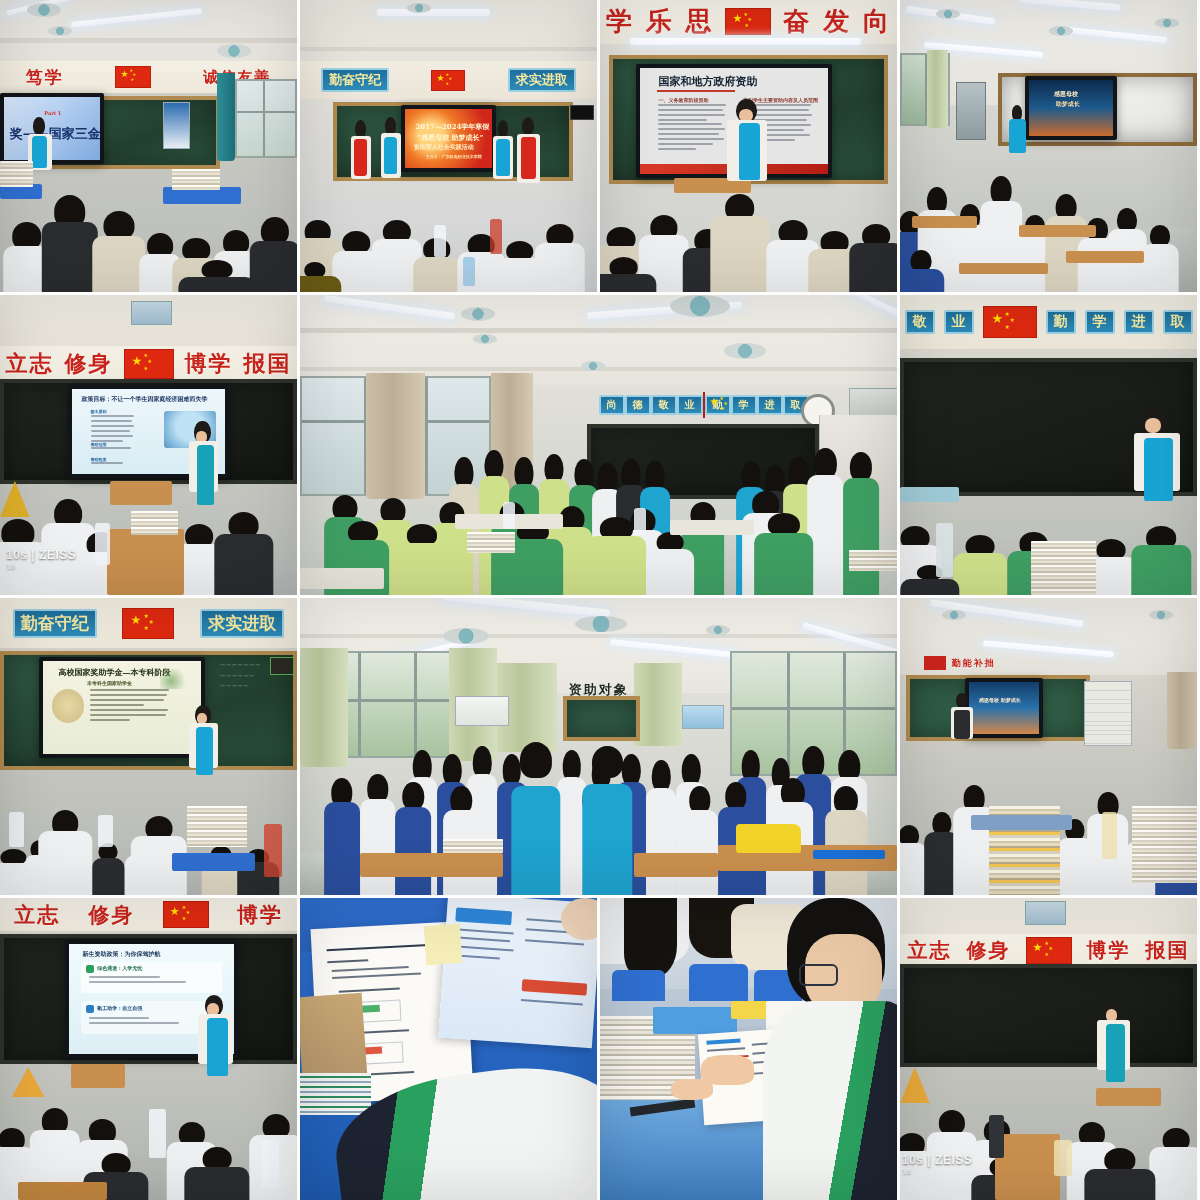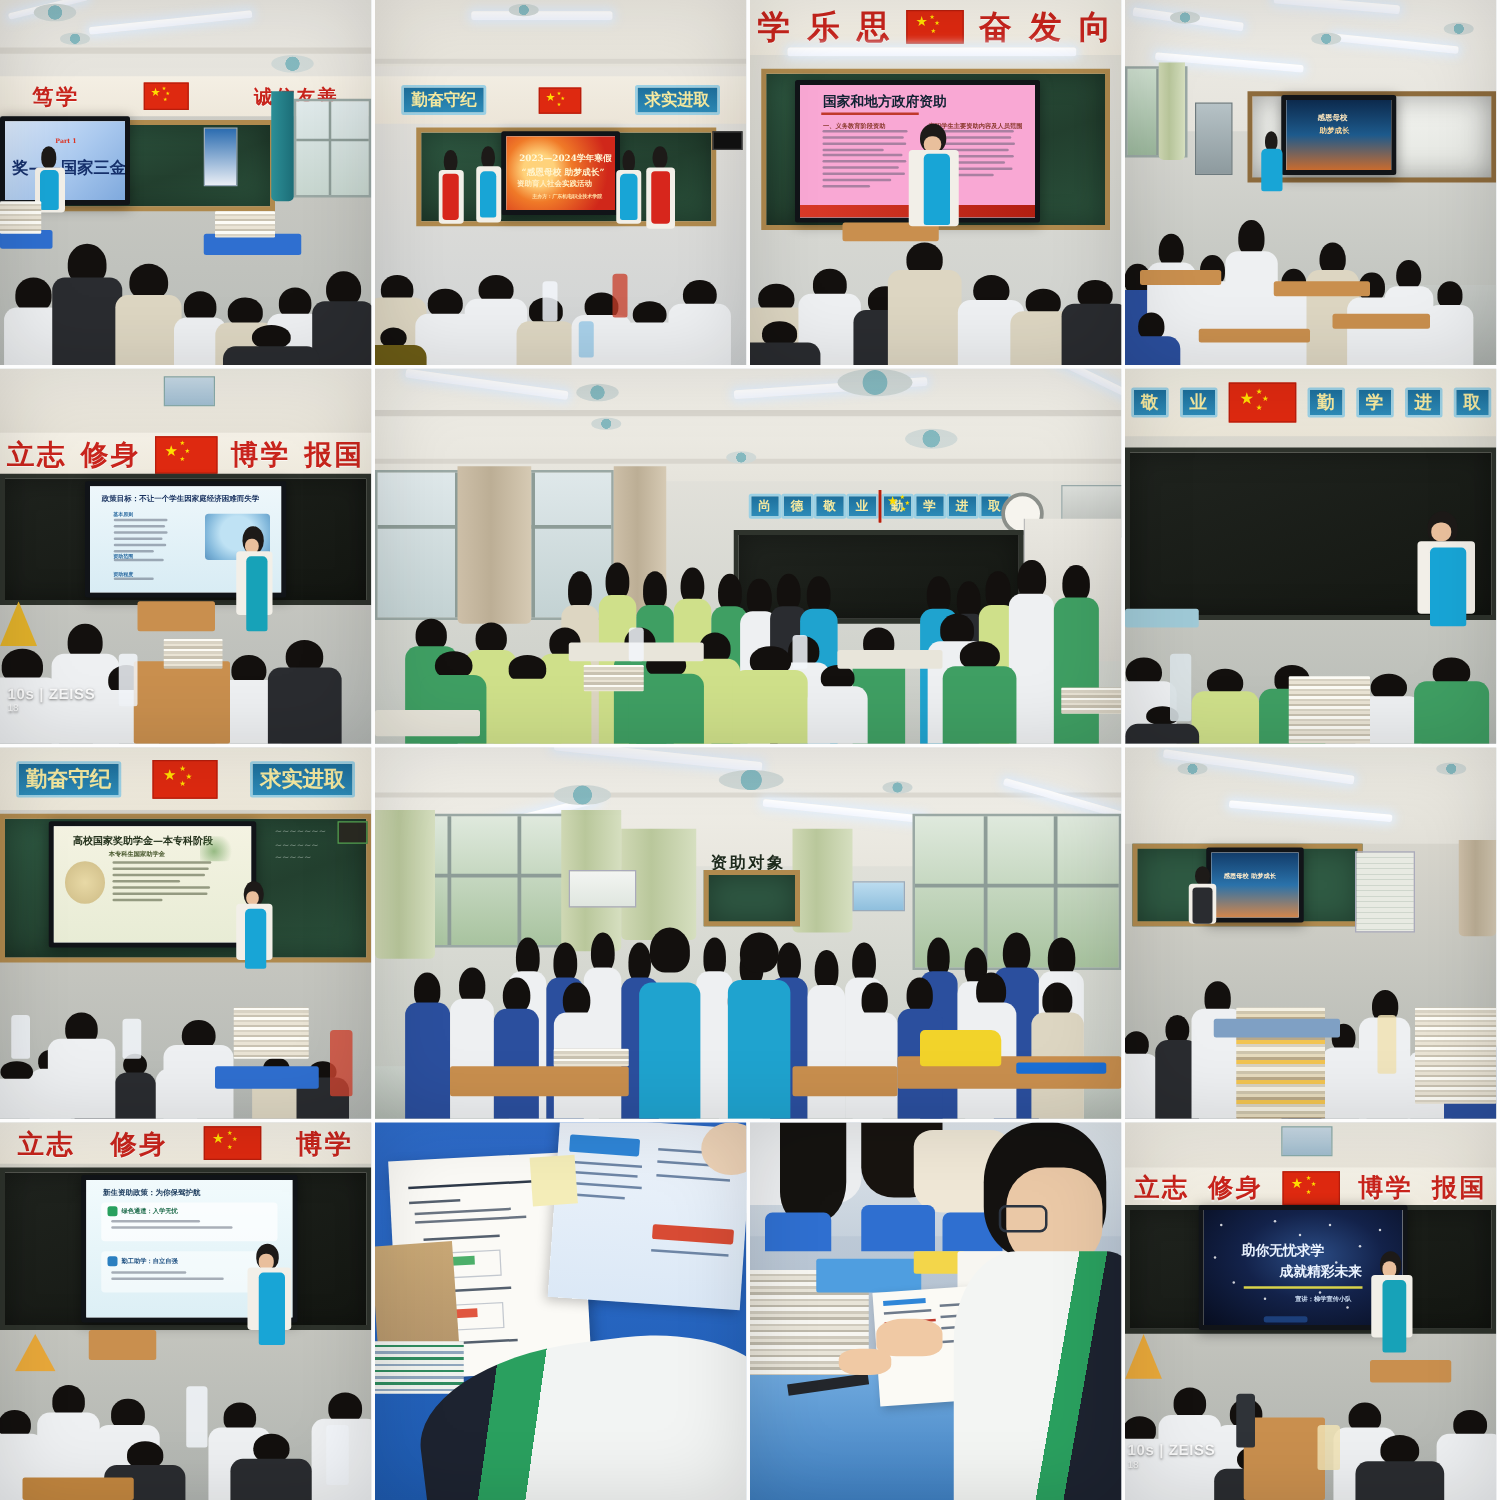--- a/index.html
+++ b/index.html
@@ -67,21 +67,21 @@
   .screen .slide { position:absolute; inset:0; }
   .slide-title { position:absolute; font-weight:700; color:#1f3d7a; white-space:nowrap;
                  font-family:"DejaVu Serif",serif; }
   .slide-lines { position:absolute; }
   .slide-lines i { display:block; background:rgba(70,80,100,.45); height:2px;
                    margin-bottom:3px; border-radius:1px; }
 
   .slide-blue   { background:linear-gradient(135deg,#dbe9fb 0%,#a9c8ee 55%,#7fa9dd 100%); }
   .slide-red    { background:linear-gradient(180deg,#ffffff 0%,#fff4f1 55%,#d9392a 100%); }
   .slide-redsun { background:radial-gradient(circle at 30% 45%, #ffd27a 0 18%, #f07a28 38%, #d0271a 80%); }
-  .slide-white  { background:#f9a8d4; }
+  .slide-white  { background:#e5e5e5; }
   .slide-green  { background:linear-gradient(#f4f3e2,#e8ecd5); }
   .slide-space  { background:radial-gradient(ellipse at 55% 40%, #2b4c85 0%, #13224a 45%, #070d1f 100%); }
   .slide-teal   { background:linear-gradient(#eef7fb,#d8ecf4); }
 
   .stars i { position:absolute; background:#fff; width:2px; height:2px; border-radius:50%; opacity:.8; }
 
   
   .person { position:absolute; }
   .head { position:absolute; border-radius:50% 50% 45% 45%; background:#1d1a18; }
   .face { position:absolute; border-radius:45%; background:#e9bf9c; }
@@ -235,21 +235,21 @@
           <span class="star" style="left:13px;top:2px;font-size:4px">★</span>
           <span class="star" style="left:16px;top:6px;font-size:4px">★</span>
           <span class="star" style="left:13px;top:11px;font-size:4px">★</span>
         </span>
         <span class="plaque" style="font-size:13px">求实进取</span>
       </div>
 
       <div class="board" style="left:11%;top:35%;right:8%;height:27%;"></div>
       <div class="screen" style="left:34%;top:36%;width:32%;height:23%;">
         <div class="slide slide-redsun">
-          <span class="slide-title" style="left:12%;top:22%;font-size:7px;color:#fff8d8">2023—2024学年寒假</span>
+          <span class="slide-title" style="left:12%;top:22%;font-size:7px;color:#fff8d8">2017—2024学年寒假</span>
           <span class="slide-title" style="left:14%;top:40%;font-size:7px;color:#fff5cf">“感恩母校 助梦成长”</span>
           <span class="slide-title" style="left:10%;top:57%;font-size:6px;color:#ffeec2">资助育人社会实践活动</span>
           <span class="slide-title" style="left:24%;top:76%;font-size:4px;color:#ffe2a8">主办方：广东机电职业技术学院</span>
         </div>
       </div>
       <div style="position:absolute;right:1%;top:36%;width:8%;height:5%;background:#111;border:1px solid #444"></div>
 
       <div class="person" style="left:17%;bottom:33%;width:7%;height:26%">
         <div class="head" style="left:24%;top:0;width:50%;height:24%"></div>
         <div class="shirt" style="left:2%;top:22%;width:96%;height:56%"></div>
@@ -1039,20 +1039,24 @@
   </div>
 
   <div class="cell r3 c4">
     <div class="scene" style="background:linear-gradient(#e4e0d6,#b2b6b1)">
       <div class="ceiling warm" style="height:26%;background:linear-gradient(#f0eee6,#e2e0d8)"></div>
       <div class="tube" style="left:10%;top:4%;width:52%;height:7px;transform:rotate(8deg)"></div>
       <div class="tube" style="left:28%;top:16%;width:44%;height:6px;transform:rotate(5deg)"></div>
       <div class="fan small" style="left:14%;top:4%"></div>
       <div class="fan small" style="left:84%;top:4%"></div>
 
+      <div class="banner-strip" style="top:18%;height:8%;background:transparent;justify-content:flex-start;padding-left:8%">
+        <span style="display:inline-block;width:22px;height:14px;background:#c8241c;margin-right:6px"></span>
+        <span class="cn" style="font-size:9px">勤能补拙</span>
+      </div>
 
       <div class="board" style="left:2%;top:26%;right:36%;height:22%;background:#2f5a43"></div>
       <div class="screen" style="left:22%;top:27%;width:26%;height:20%;">
         <div class="slide" style="background:linear-gradient(#123c6a,#2a72aa 50%,#d4864a 100%)">
           <span class="slide-title" style="left:14%;top:28%;font-size:5px;color:#ffeccb">感恩母校 助梦成长</span>
         </div>
       </div>
       <div style="position:absolute;left:62%;top:28%;width:16%;height:22%;background:repeating-linear-gradient(#e8eae2 0 6%,#cfd6cc 6% 7%);border:1px solid #aab"></div>
       <div class="curtain beige" style="right:0;top:25%;width:10%;height:26%"></div>
 
@@ -1291,46 +1295,20 @@
           <span class="star" style="left:6px;top:4px;font-size:11px">★</span>
           <span class="star" style="left:18px;top:3px;font-size:5px">★</span>
           <span class="star" style="left:22px;top:8px;font-size:5px">★</span>
           <span class="star" style="left:18px;top:14px;font-size:5px">★</span>
         </span>
         <span class="cn" style="font-size:20px">博学</span>
         <span class="cn" style="font-size:20px">报国</span>
       </div>
 
       <div class="board dark" style="left:0;top:22%;right:0;height:34%;"></div>
-      <div class="screen" style="left:20%;top:22%;width:56%;height:33%;">
-        <div class="slide slide-space">
-          <div class="stars">
-            <i style="left:8%;top:12%"></i>
-              <i style="left:22%;top:28%"></i>
-              <i style="left:35%;top:8%"></i>
-            <i style="left:48%;top:20%"></i>
-              <i style="left:63%;top:12%"></i>
-              <i style="left:78%;top:30%"></i>
-            <i style="left:88%;top:16%"></i>
-              <i style="left:14%;top:62%"></i>
-              <i style="left:30%;top:76%"></i>
-            <i style="left:58%;top:70%"></i>
-              <i style="left:72%;top:84%"></i>
-              <i style="left:90%;top:58%"></i>
-            <i style="left:42%;top:52%"></i>
-              <i style="left:66%;top:44%"></i>
-              <i style="left:5%;top:40%"></i>
-          </div>
-          <span class="slide-title" style="left:19%;top:27%;font-size:11px;color:#eaf3ff">助你无忧求学</span>
-          <span class="slide-title" style="left:38%;top:45%;font-size:11px;color:#eaf3ff">成就精彩未来</span>
-          <div style="position:absolute;left:20%;top:66%;width:60%;height:2px;background:#d8d24a"></div>
-          <span class="slide-title" style="left:46%;top:74%;font-size:5px;color:#cfe0f5">宣讲：梯学宣传小队</span>
-          <div style="position:absolute;left:30%;bottom:2%;width:22%;height:6%;background:#1c3f7a;border-radius:2px"></div>
-        </div>
-      </div>
       <div style="position:absolute;left:0;top:56%;width:10%;height:12%;background:#e8a83a;clip-path:polygon(0 100%,50% 0,100% 100%)"></div>
 
       <div class="person" style="left:66%;top:34%;width:12%;height:32%">
         <div class="head" style="left:22%;top:0;width:48%;height:22%"></div>
         <div class="face" style="left:28%;top:9%;width:32%;height:13%"></div>
         <div class="shirt" style="left:4%;top:20%;width:92%;height:52%"></div>
         <div class="vest teal" style="left:28%;top:24%;width:54%;height:60%"></div>
       </div>
       <div class="desk wood" style="left:66%;top:63%;width:22%;height:6%"></div>
 

